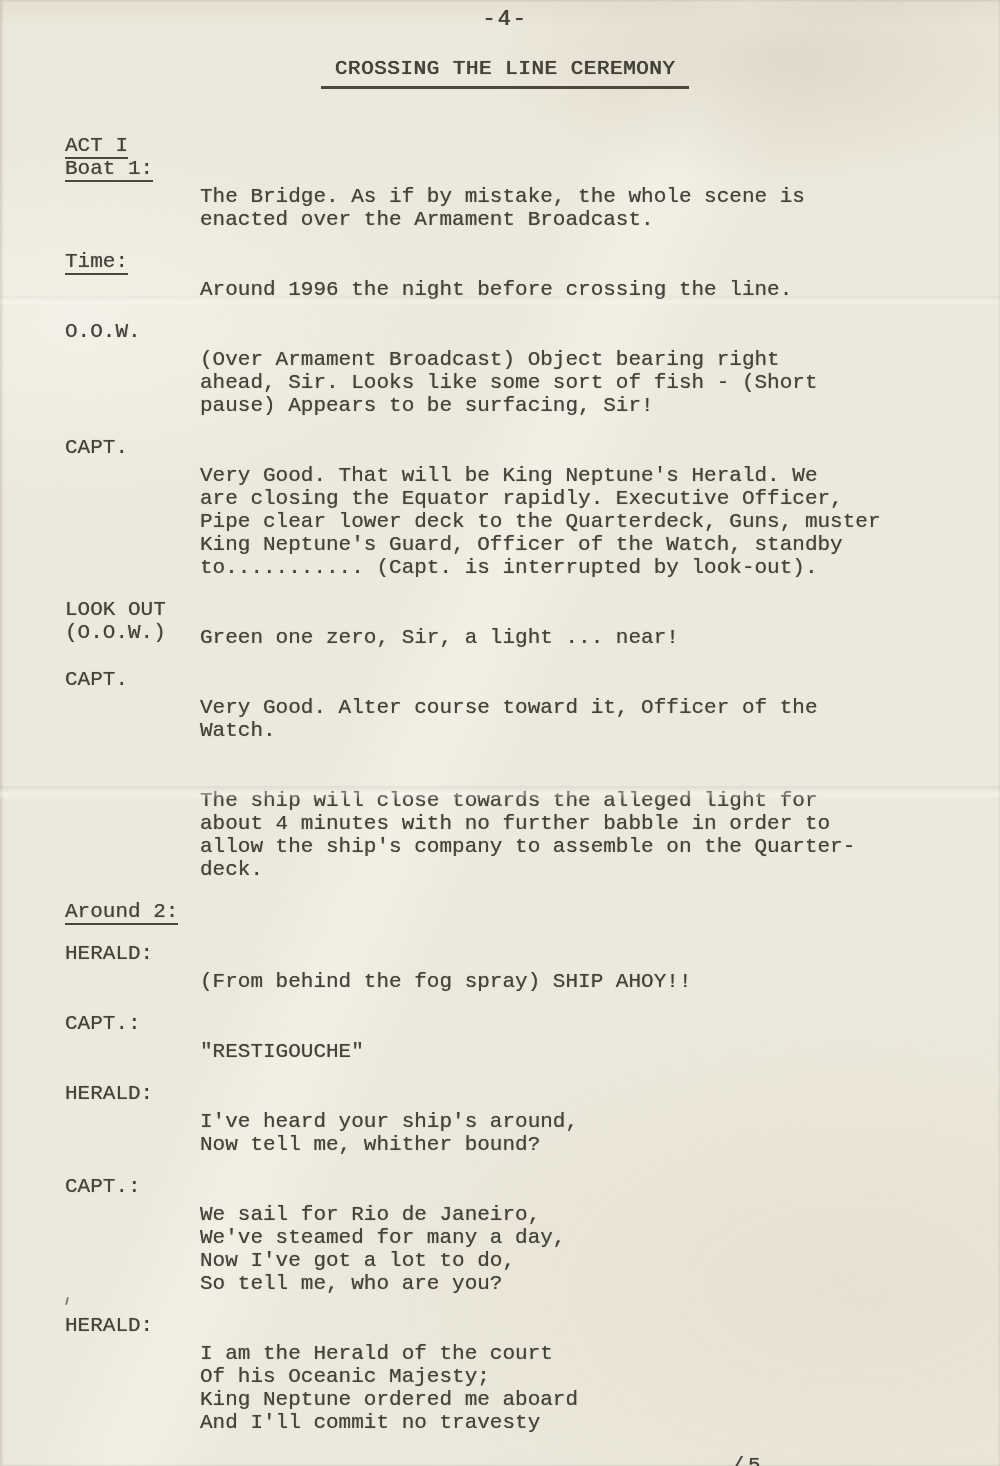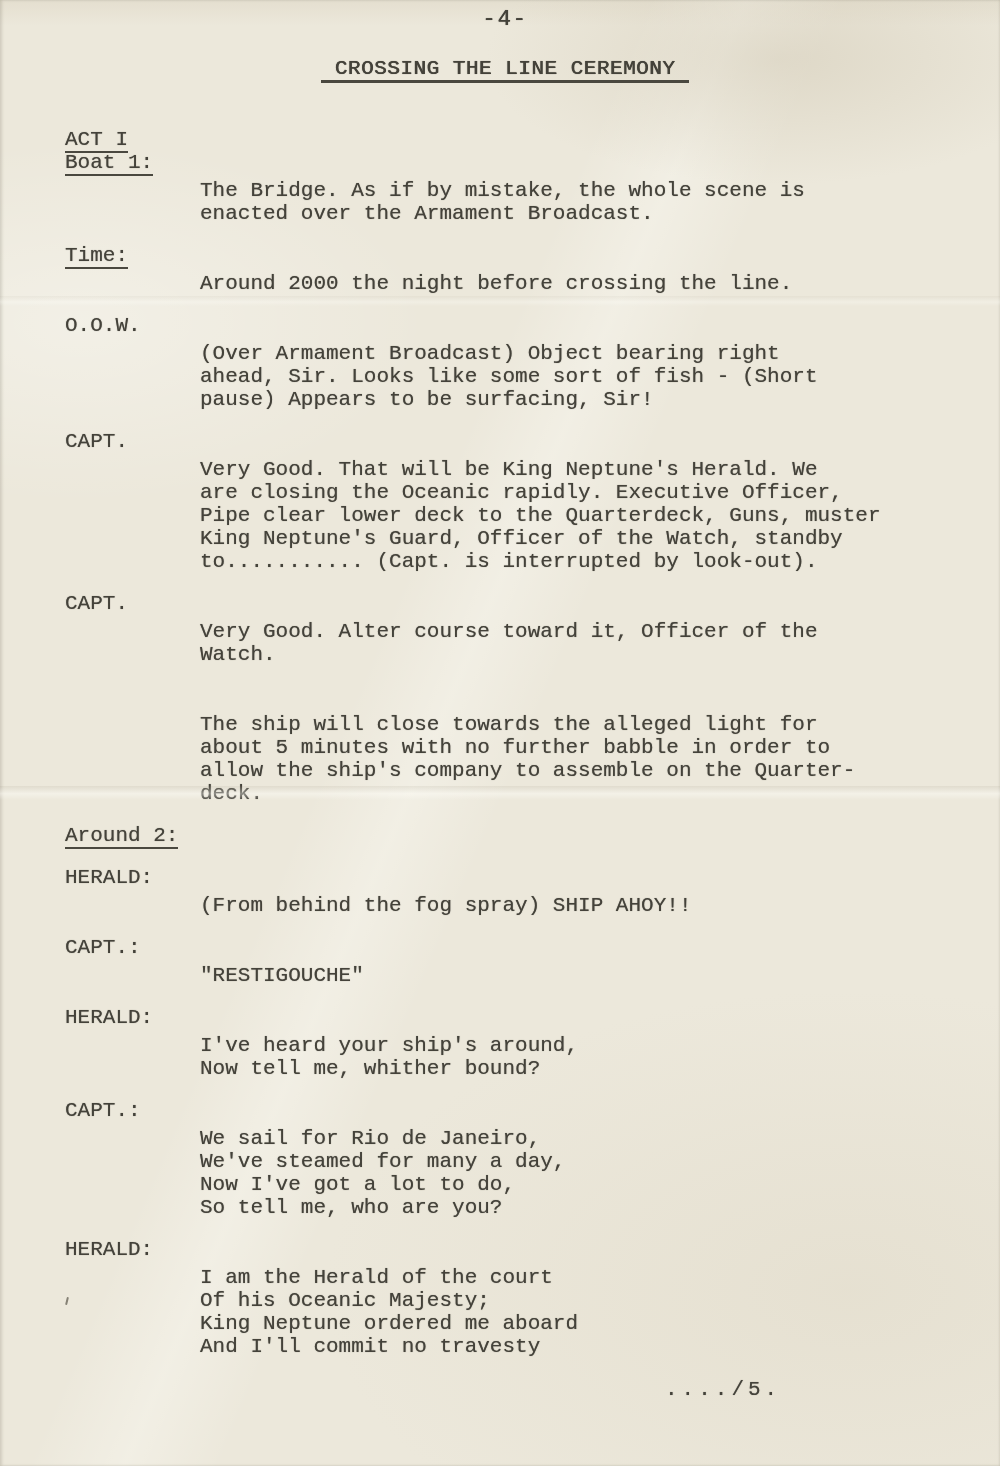--- a/index.html
+++ b/index.html
@@ -38,21 +38,21 @@
     white-space:pre-line;
   }
   .pagenum{
     text-align:center;font-size:22px;letter-spacing:2px;
     text-shadow:0.5px 0 0 currentColor, 0 0 1px rgba(62,60,52,0.6);
   }
   .title-wrap{text-align:center;margin-top:26px;}
   .title{
     display:inline-block;font-size:21px;letter-spacing:0.5px;
     border-bottom:3px solid #4a483f;
-    padding:0 14px 0 14px;
+    padding:0 14px 6px 14px;
     text-shadow:0.6px 0 0 currentColor, 0 0 1px rgba(62,60,52,0.6);
   }
   .content{margin-top:22px;}
   .act-row{margin:0;}
   .entry{display:flex;margin-bottom:19px;}
   .label-col{width:135px;flex:0 0 135px;}
   .text-col{width:700px;flex:0 0 700px;margin-top:28px;}
   .u{border-bottom:2px solid #4a483f;padding-bottom:0px;}
   .footer{
     margin-top:20px;margin-left:600px;
@@ -82,50 +82,55 @@
     </div>
 
     <div class="entry">
       <div class="label-col ink"><span class="u">Boat 1:</span></div>
       <div class="text-col ink">The Bridge.  As if by mistake, the whole scene is
 enacted over the Armament Broadcast.</div>
     </div>
 
     <div class="entry">
       <div class="label-col ink"><span class="u">Time:</span></div>
-      <div class="text-col ink">Around 2000 the night before crossing the line.</div>
+      <div class="text-col ink">Around 1996 the night before crossing the line.</div>
     </div>
 
     <div class="entry">
       <div class="label-col ink">O.O.W.</div>
       <div class="text-col ink">(Over Armament Broadcast) Object bearing right
 ahead, Sir.  Looks like some sort of fish - (Short
 pause)  Appears to be surfacing, Sir!</div>
     </div>
 
     <div class="entry">
       <div class="label-col ink">CAPT.</div>
       <div class="text-col ink">Very Good.  That will be King Neptune's Herald.  We
-are closing the Oceanic rapidly.  Executive Officer,
+are closing the Equator rapidly.  Executive Officer,
 Pipe clear lower deck to the Quarterdeck, Guns, muster
 King Neptune's Guard, Officer of the Watch, standby
 to........... (Capt. is interrupted by look-out).</div>
     </div>
 
+    <div class="entry">
+      <div class="label-col ink">LOOK OUT
+(O.O.W.)</div>
+      <div class="text-col ink">Green one zero, Sir, a light ... near!</div>
+    </div>
 
     <div class="entry">
       <div class="label-col ink">CAPT.</div>
       <div class="text-col ink">Very Good.  Alter course toward it, Officer of the
 Watch.</div>
     </div>
 
     <div class="entry">
       <div class="label-col ink"></div>
       <div class="text-col ink">The ship will close towards the alleged light for
-about 5 minutes with no further babble in order to
+about 4 minutes with no further babble in order to
 allow the ship's company to assemble on the Quarter-
 deck.</div>
     </div>
 
     <div class="entry">
       <div class="label-col ink"><span class="u">Around 2:</span></div>
     </div>
 
     <div class="entry">
       <div class="label-col ink">HERALD:</div>

